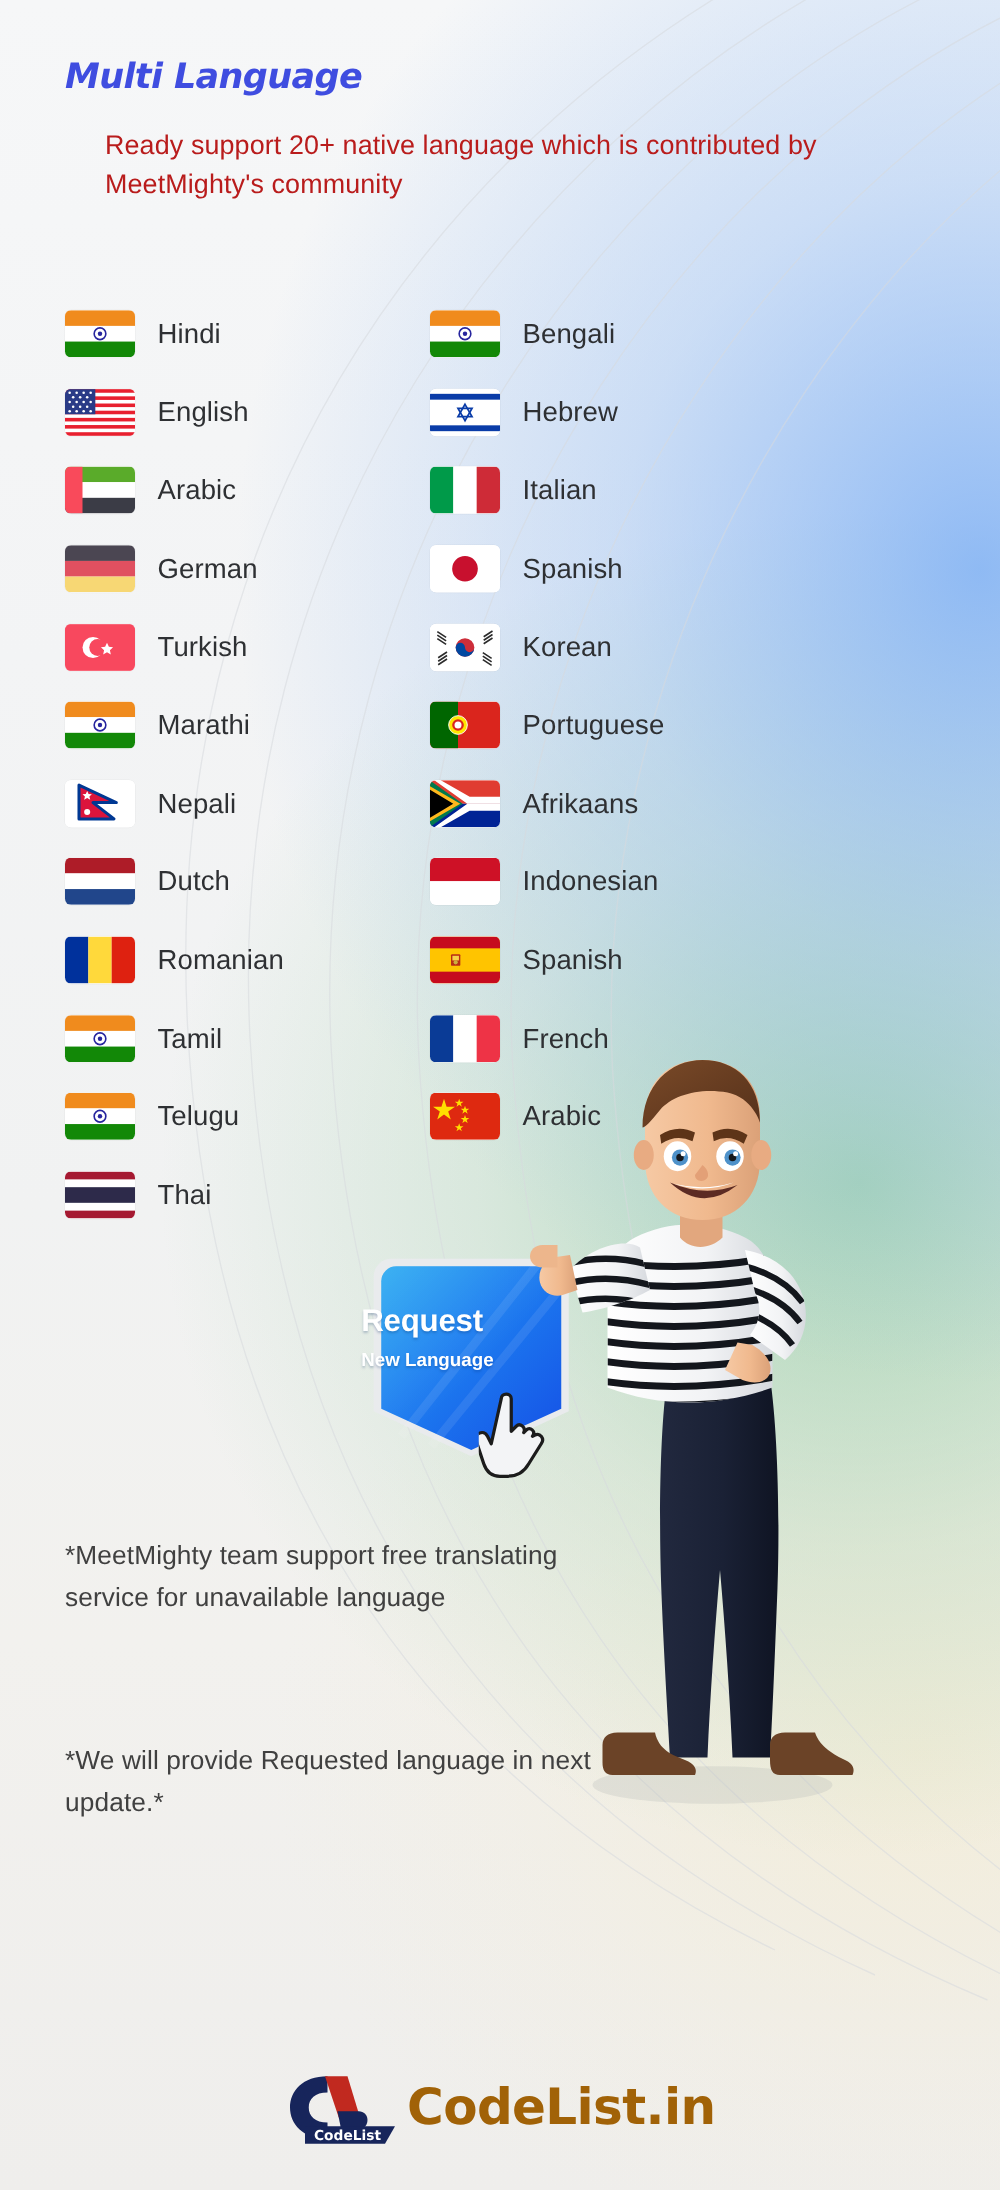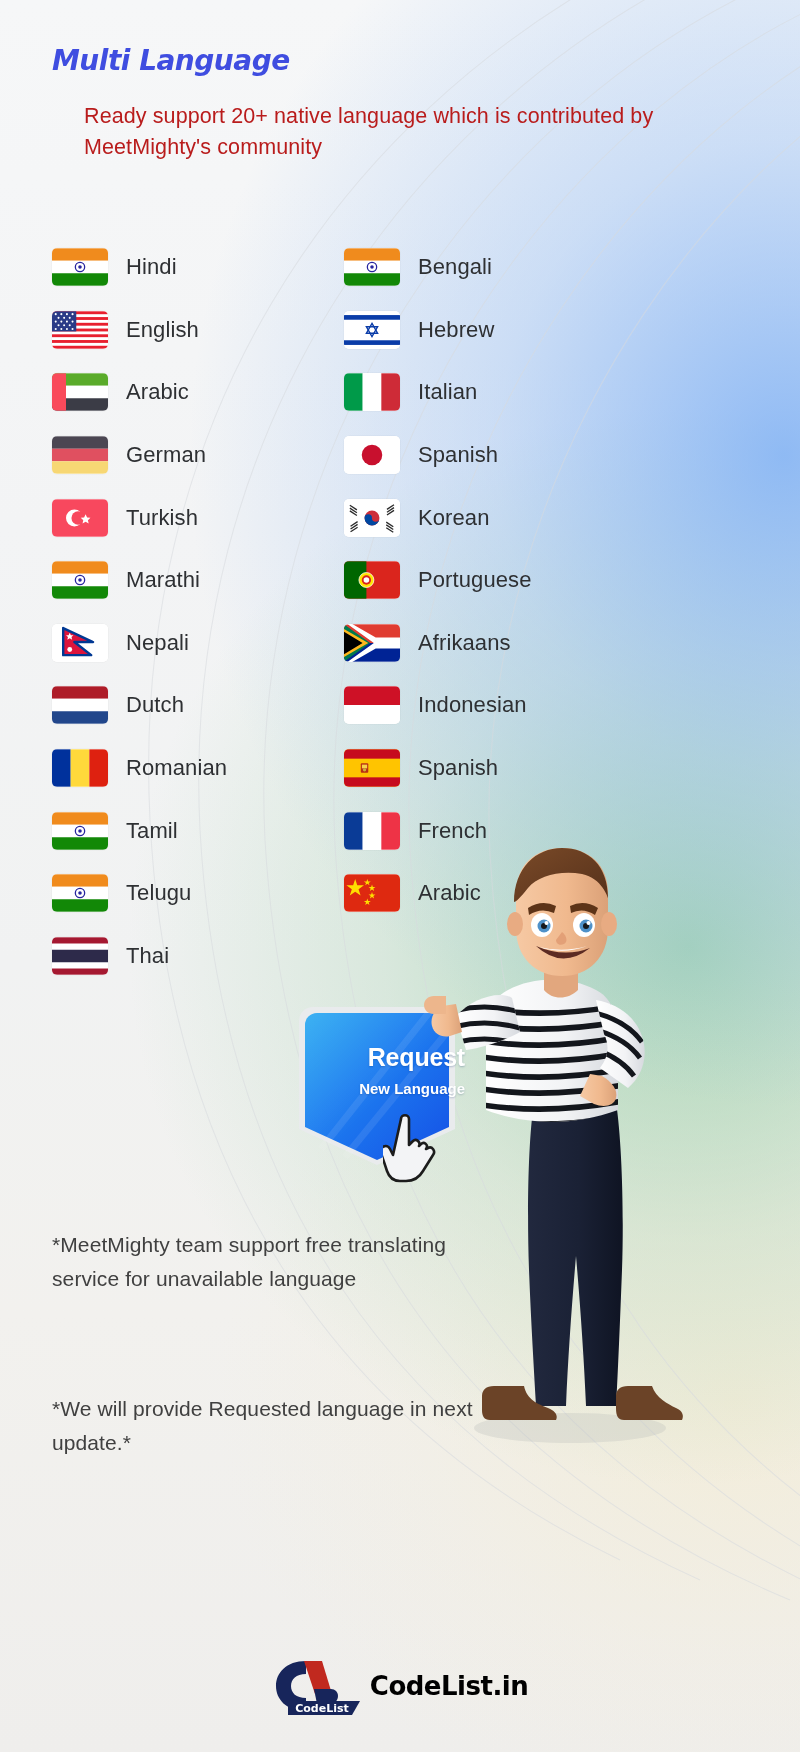--- a/index.html
+++ b/index.html
@@ -63,21 +63,21 @@
   #badge{
     position:absolute; left:289px; top:1003px;
     width:176px; height:172px; z-index:4;
   }
   .badge-shadow{
     position:absolute; left:-4px; top:-4px; width:184px; height:180px;
     filter:blur(0.5px);
   }
   .badge-txt{
     position:absolute; left:0; right:0; top:40px;
-    text-align:right; color:#fff; pointer-events:none;
+    text-align:left; color:#fff; pointer-events:none;
   }
   .badge-main{ font-size:25px; font-weight:bold; letter-spacing:-0.2px;
     text-shadow:0 1px 2px rgba(0,40,100,.25); }
   .badge-sub{ font-size:15px; font-weight:bold; margin-top:8px;
     text-shadow:0 1px 2px rgba(0,40,100,.25); }
   #cursor-icon{ position:absolute; left:94px; top:108px; width:70px; height:78px; z-index:6; }
 
   
   #character{ position:absolute; left:420px; top:840px; width:300px; height:620px; z-index:5; }
 
@@ -91,21 +91,21 @@
   #note2{ top:1392px; width:450px; }
 
   
   #footer{
     position:absolute; left:0; right:0; top:1655px;
     display:flex; align-items:center; justify-content:center; z-index:3;
   }
   .logo-mark{ width:104px; height:62px; }
   .logo-word{
     font-family:"DejaVu Sans", sans-serif;
-    font-weight:bold; font-size:26px; color:#000000;
+    font-weight:bold; font-size:40px; color:#a16207;
     letter-spacing:-0.5px; margin-left:-6px;
   }
 </style>
 </head>
 <body>
 
 <div id="bg">
   <div class="bg-base"></div>
   <svg class="bg-arcs" viewBox="0 0 800 1752" preserveAspectRatio="none">
     <g fill="none" stroke="#d7dade" stroke-width="1.1">

